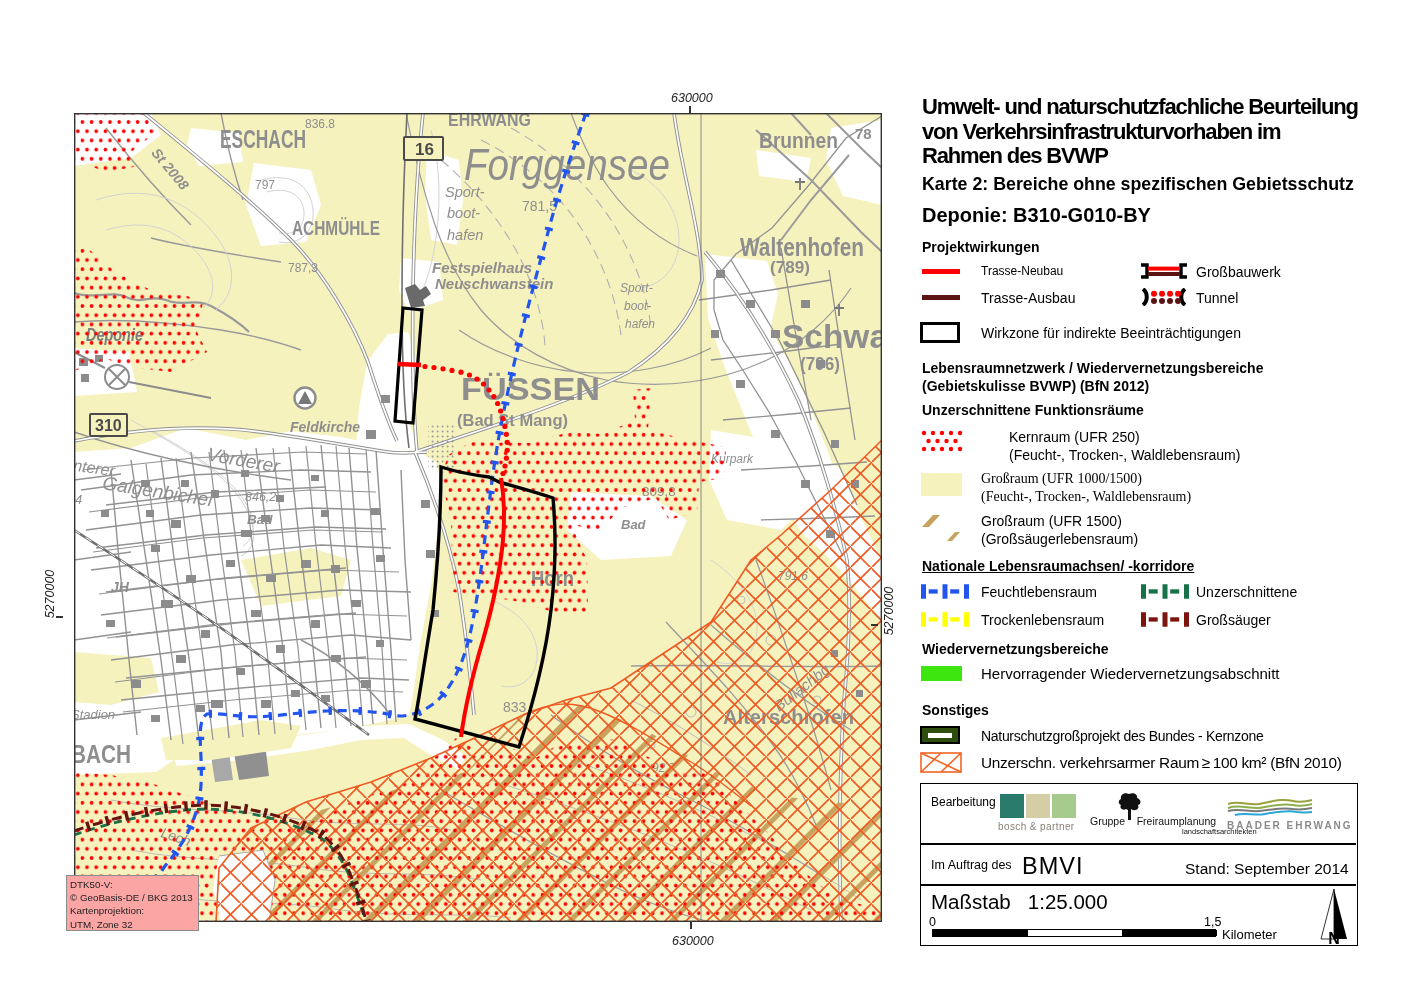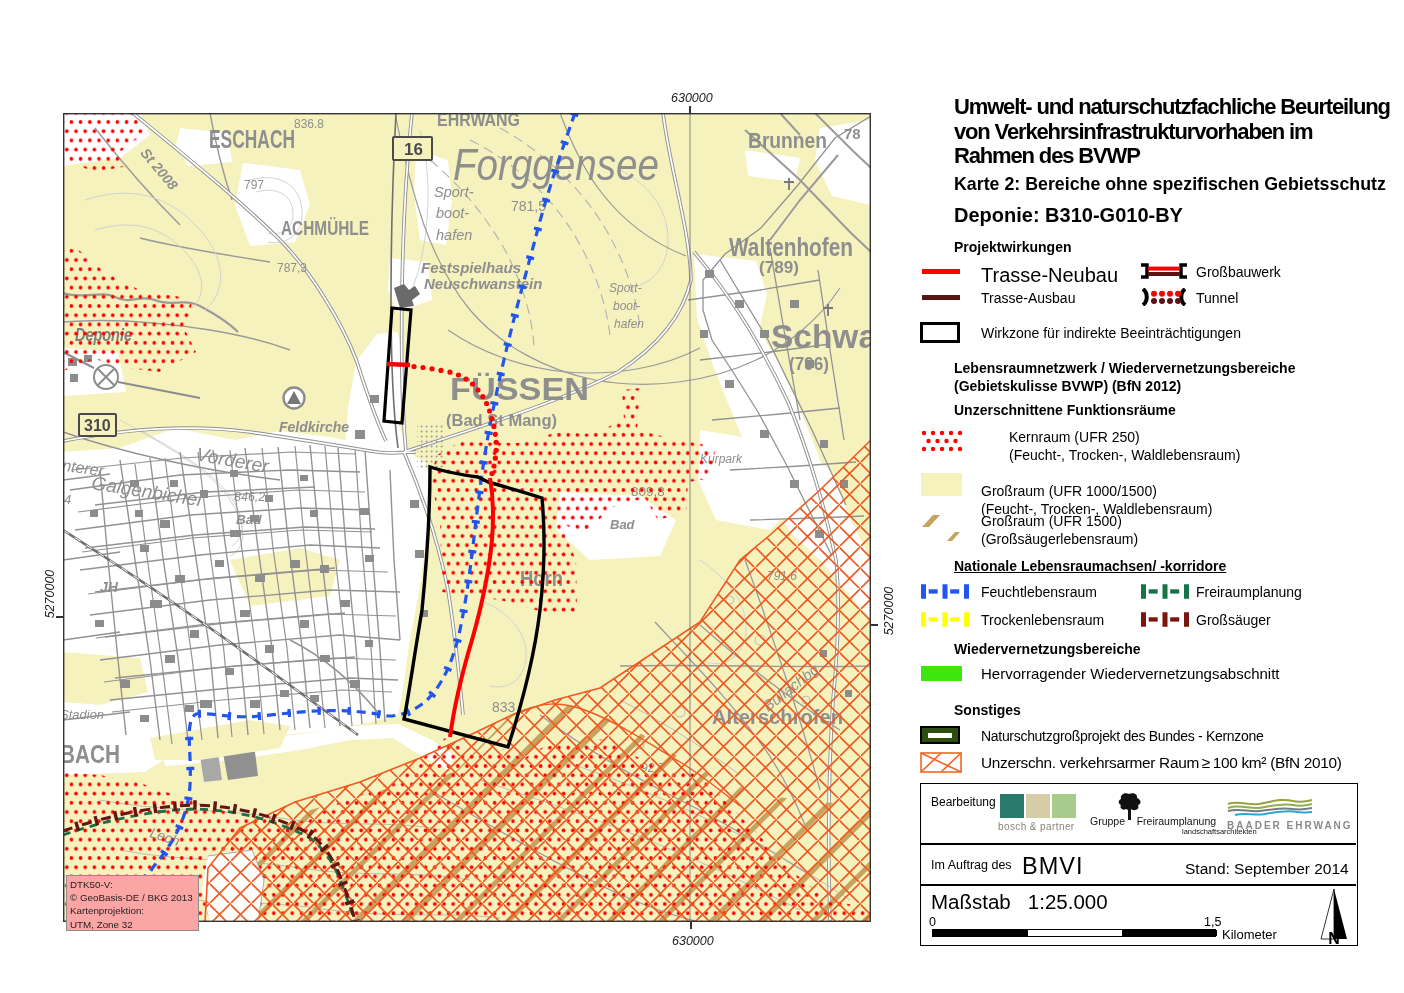--- a/index.html
+++ b/index.html
@@ -1,23 +1,23 @@
 <!DOCTYPE html>
 <html><head>
 <meta charset="utf-8">
 <style>
   html,body{margin:0;padding:0;background:#fff;width:1404px;height:993px;overflow:hidden;}
   body{font-family:"Liberation Sans", sans-serif;position:relative;}
   .abs{position:absolute;}
-  .b{font-weight:bold;margin-left:32px;}
+  .b{font-weight:bold;}
 </style>
 </head>
 <body>
 
-<div class="abs" id="mapwrap" style="left:63px;top:113px;width:860px;height:809px;">
+<div class="abs" id="mapwrap" style="left:74px;top:113px;width:860px;height:809px;">
 <svg width="808" height="809" viewBox="63 113 808 809">
 <defs>
   <pattern id="redDots" width="9.2" height="18.4" patternUnits="userSpaceOnUse">
     <circle cx="2.4" cy="2.4" r="1.85" fill="#f00"></circle>
     <circle cx="7" cy="11.6" r="1.85" fill="#f00"></circle>
   </pattern>
   <pattern id="orangeHatch" width="21" height="21" patternUnits="userSpaceOnUse">
     <path d="M-1,1 L22,24 M-1,22 L22,-1 M20,-1 L22,1 M-1,20 L1,22" stroke="#ee5a22" stroke-width="1.6" fill="none"></path>
   </pattern>
   <pattern id="tanStripes" width="36" height="36" patternUnits="userSpaceOnUse" patternTransform="rotate(45)">
@@ -430,21 +430,21 @@
 
   <div class="abs b" style="left:922px;top:95px;font-size:22px;line-height:24.5px;letter-spacing:-1.15px;">Umwelt- und naturschutzfachliche Beurteilung<br>von Verkehrsinfrastrukturvorhaben im<br>Rahmen des BVWP</div>
 
   <div class="abs b" style="left:922px;top:174px;font-size:17.8px;letter-spacing:0px;">Karte 2: Bereiche ohne spezifischen Gebietsschutz</div>
 
   <div class="abs b" style="left:922px;top:204px;font-size:20px;">Deponie: B310-G010-BY</div>
 
   <div class="abs b" style="left:922px;top:239px;font-size:14px;">Projektwirkungen</div>
 
   <div class="abs" style="left:922px;top:269px;width:38px;height:4.5px;background:#f00;"></div>
-  <div class="abs" style="left:981px;top:264px;font-size:20px;">Trasse-Neubau</div>
+  <div class="abs" style="left:981px;top:264px;font-size:12px;">Trasse-Neubau</div>
 
   <div class="abs" style="left:1141px;top:262px;">
     <svg width="46" height="18" viewBox="0 0 46 18">
       <path d="M0,3 L6,3 M6,1.3 L6,16.7 M0,15 L6,15" stroke="#000" stroke-width="3.4" fill="none"></path>
       <path d="M46,3 L40,3 M40,1.3 L40,16.7 M46,15 L40,15" stroke="#000" stroke-width="3.4" fill="none"></path>
       <line x1="7" y1="6.6" x2="39" y2="6.6" stroke="#f00" stroke-width="4"></line>
       <line x1="7" y1="12" x2="39" y2="12" stroke="#5a1413" stroke-width="4"></line>
     </svg>
   </div>
   <div class="abs" style="left:1196px;top:264px;font-size:14px;">Großbauwerk</div>
@@ -491,21 +491,21 @@
           <circle cx="12" cy="19" r="2.2"></circle>
           <circle cx="21" cy="19" r="2.2"></circle>
           <circle cx="30" cy="19" r="2.2"></circle>
           <circle cx="39" cy="19" r="2.2"></circle>
       </g>
     </svg>
   </div>
   <div class="abs" style="left:1009px;top:428px;font-size:14px;line-height:18px;">Kernraum (UFR 250)<br>(Feucht-, Trocken-, Waldlebensraum)</div>
 
   <div class="abs" style="left:921px;top:473px;width:41px;height:23px;background:#f6f2be;"></div>
-  <div class="abs" style="left:981px;top:482px;font-size:14px;line-height:18px;">Großraum (UFR 1000/1500)<br>(Feucht-, Trocken-, Waldlebensraum)</div>
+  <div class="abs" style="left:981px;top:470px;font-size:14px;line-height:18px;font-family:Liberation Serif, serif;">Großraum (UFR 1000/1500)<br>(Feucht-, Trocken-, Waldlebensraum)</div>
 
   <div class="abs" style="left:921px;top:514px;">
     <svg width="42" height="28" viewBox="0 0 42 28">
       <path d="M1,13 L12,1 L19,1 L8,13 Z" fill="#c7a35f"></path>
       <path d="M26,27 L34,18 L39,18 L31,27 Z" fill="#c7a35f"></path>
     </svg>
   </div>
   <div class="abs" style="left:981px;top:512px;font-size:14px;line-height:18px;">Großraum (UFR 1500)<br>(Großsäugerlebensraum)</div>
 
   <div class="abs b" style="left:922px;top:558px;font-size:14px;text-decoration:underline;">Nationale Lebensraumachsen/ -korridore</div>
@@ -527,21 +527,21 @@
     <svg width="48" height="15" viewBox="0 0 48 15">
         <g fill="#157347">
           <rect x="0" y="0.25" width="5" height="14.5"></rect>
           <rect x="21.5" y="0.25" width="5" height="14.5"></rect>
           <rect x="43" y="0.25" width="5" height="14.5"></rect>
           <rect x="7.7" y="5.3" width="9" height="4.3"></rect>
           <rect x="29.2" y="5.3" width="9" height="4.3"></rect>
         </g>
       </svg>
   </div>
-  <div class="abs" style="left:1196px;top:584px;font-size:14px;">Freiraumplanung</div>
+  <div class="abs" style="left:1196px;top:584px;font-size:14px;">Unzerschnittene</div>
 
   <div class="abs" style="left:921px;top:612px;">
     <svg width="48" height="15" viewBox="0 0 48 15">
         <g fill="#ffff00">
           <rect x="0" y="0.25" width="5" height="14.5"></rect>
           <rect x="21.5" y="0.25" width="5" height="14.5"></rect>
           <rect x="43" y="0.25" width="5" height="14.5"></rect>
           <rect x="7.7" y="5.3" width="9" height="4.3"></rect>
           <rect x="29.2" y="5.3" width="9" height="4.3"></rect>
         </g>

